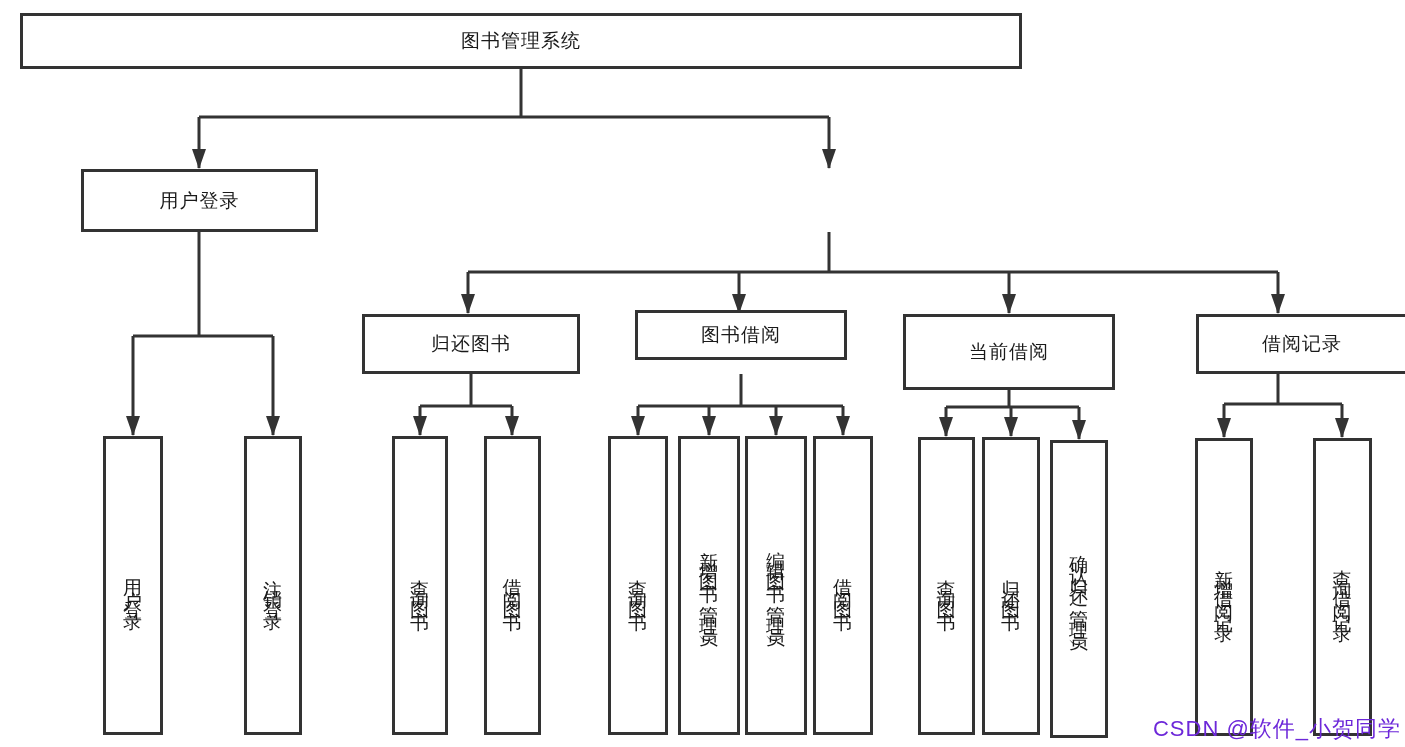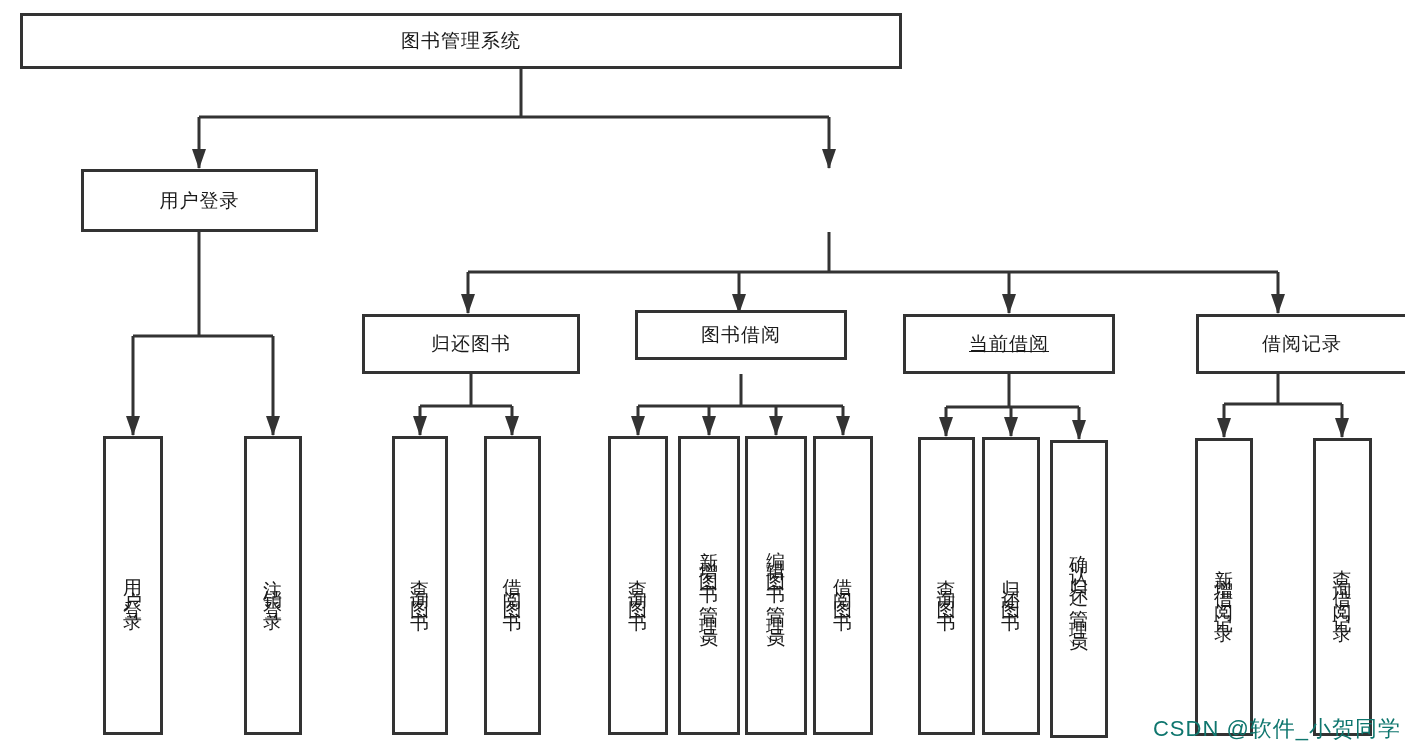--- a/index.html
+++ b/index.html
@@ -45,21 +45,21 @@
     font-size: 19px;
     letter-spacing: 11px;
     line-height: 1;
     white-space: nowrap;
   }
   .watermark {
     position: absolute;
     right: 4px;
     bottom: 3px;
     font-size: 22px;
-    color: #0f766e;
+    color: #6d28d9;
     letter-spacing: 1px;
     white-space: nowrap;
   }
 </style>
 </head>
 <body>
 
 <div class="canvas">
 
   <svg class="wires" viewBox="0 0 1405 747" xmlns="http://www.w3.org/2000/svg">
@@ -95,27 +95,27 @@
       <polygon points="769,416 783,416 776,436"></polygon>
       <polygon points="836,416 850,416 843,436"></polygon>
       <polygon points="939,417 953,417 946,437"></polygon>
       <polygon points="1004,417 1018,417 1011,437"></polygon>
       <polygon points="1072,420 1086,420 1079,440"></polygon>
       <polygon points="1217,418 1231,418 1224,438"></polygon>
       <polygon points="1335,418 1349,418 1342,438"></polygon>
     </g>
   </svg>
 
-  <div class="node" style="left:20px; top:13px; width:882px; height:56px;">图书管理系统</div>
+  <div class="node" style="left:20px; top:13px; width:1002px; height:56px;">图书管理系统</div>
 
   <div class="node" style="left:81px; top:169px; width:237px; height:63px;">用户登录</div>
 
   <div class="node" style="left:362px; top:314px; width:218px; height:60px;">归还图书</div>
   <div class="node" style="left:635px; top:310px; width:212px; height:50px;">图书借阅</div>
-  <div class="node" style="left:903px; top:314px; width:212px; height:60px;text-decoration:underline;">当前借阅</div>
+  <div class="node" style="left:903px; top:314px; width:212px; height:76px;">当前借阅</div>
   <div class="node" style="left:1172px; top:314px; width:212px; height:60px;margin-left:24px;">借阅记录</div>
 
   <div class="leaf" style="left:103px; top:436px; width:60px; height:299px;">
     <span>用户登录</span>
   </div>
   <div class="leaf" style="left:244px; top:436px; width:58px; height:299px;">
     <span>注销登录</span>
   </div>
 
   <div class="leaf" style="left:392px; top:436px; width:56px; height:299px;">

